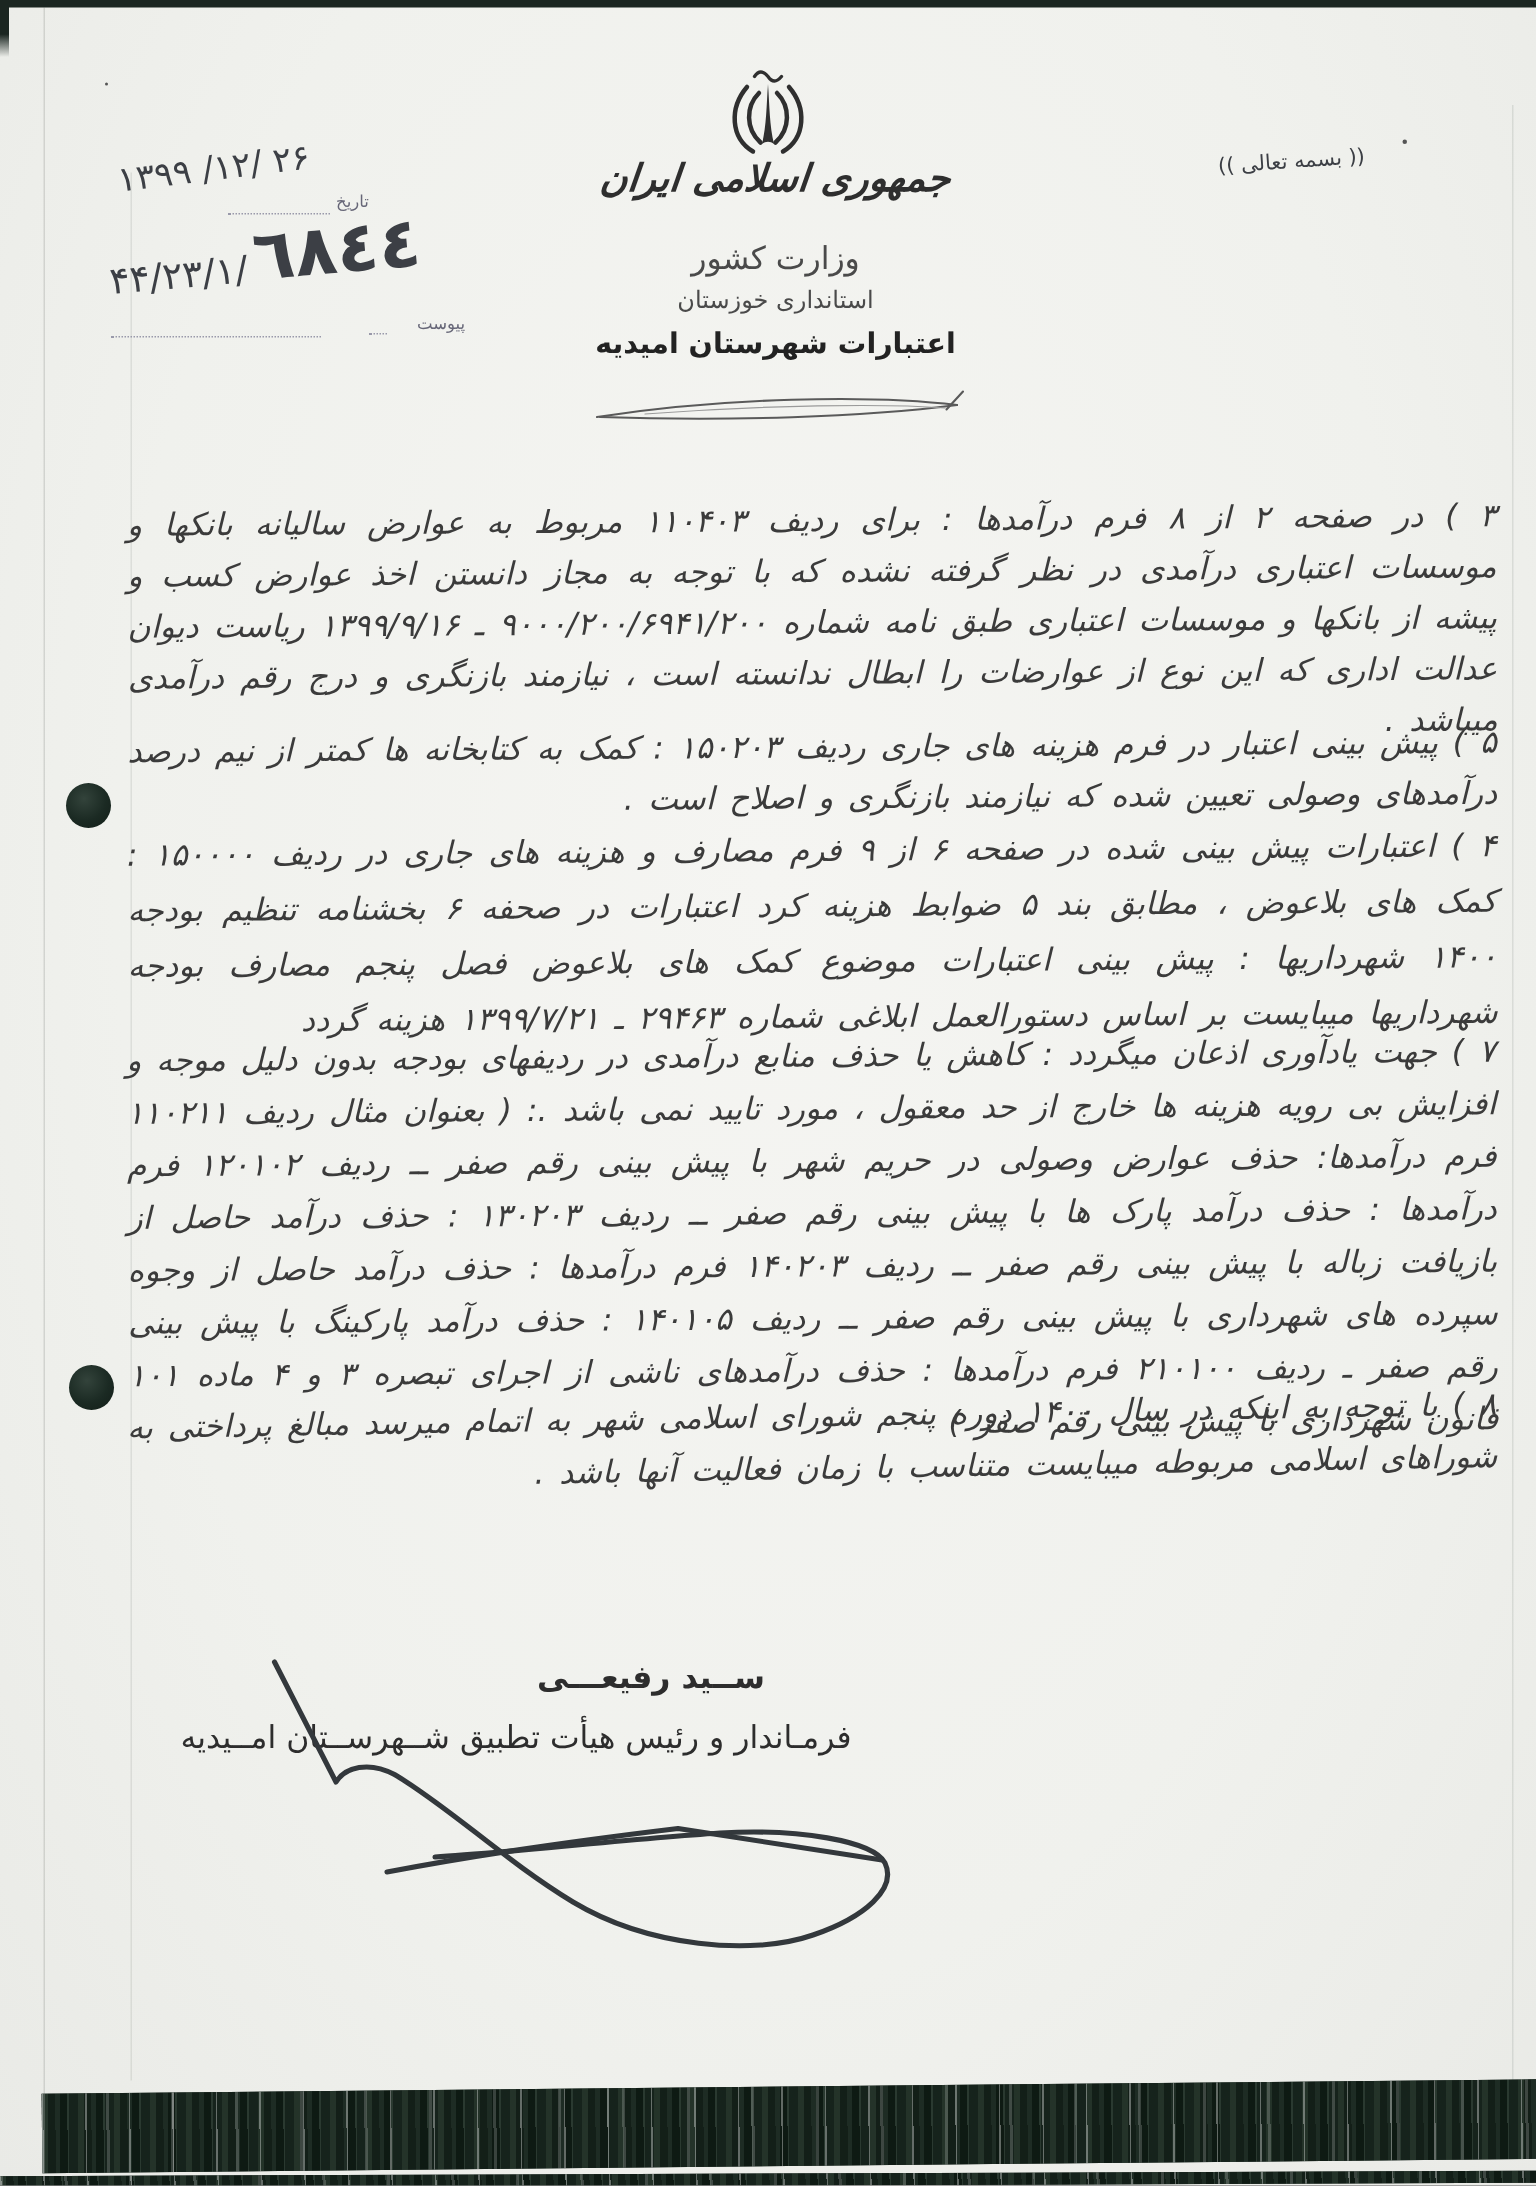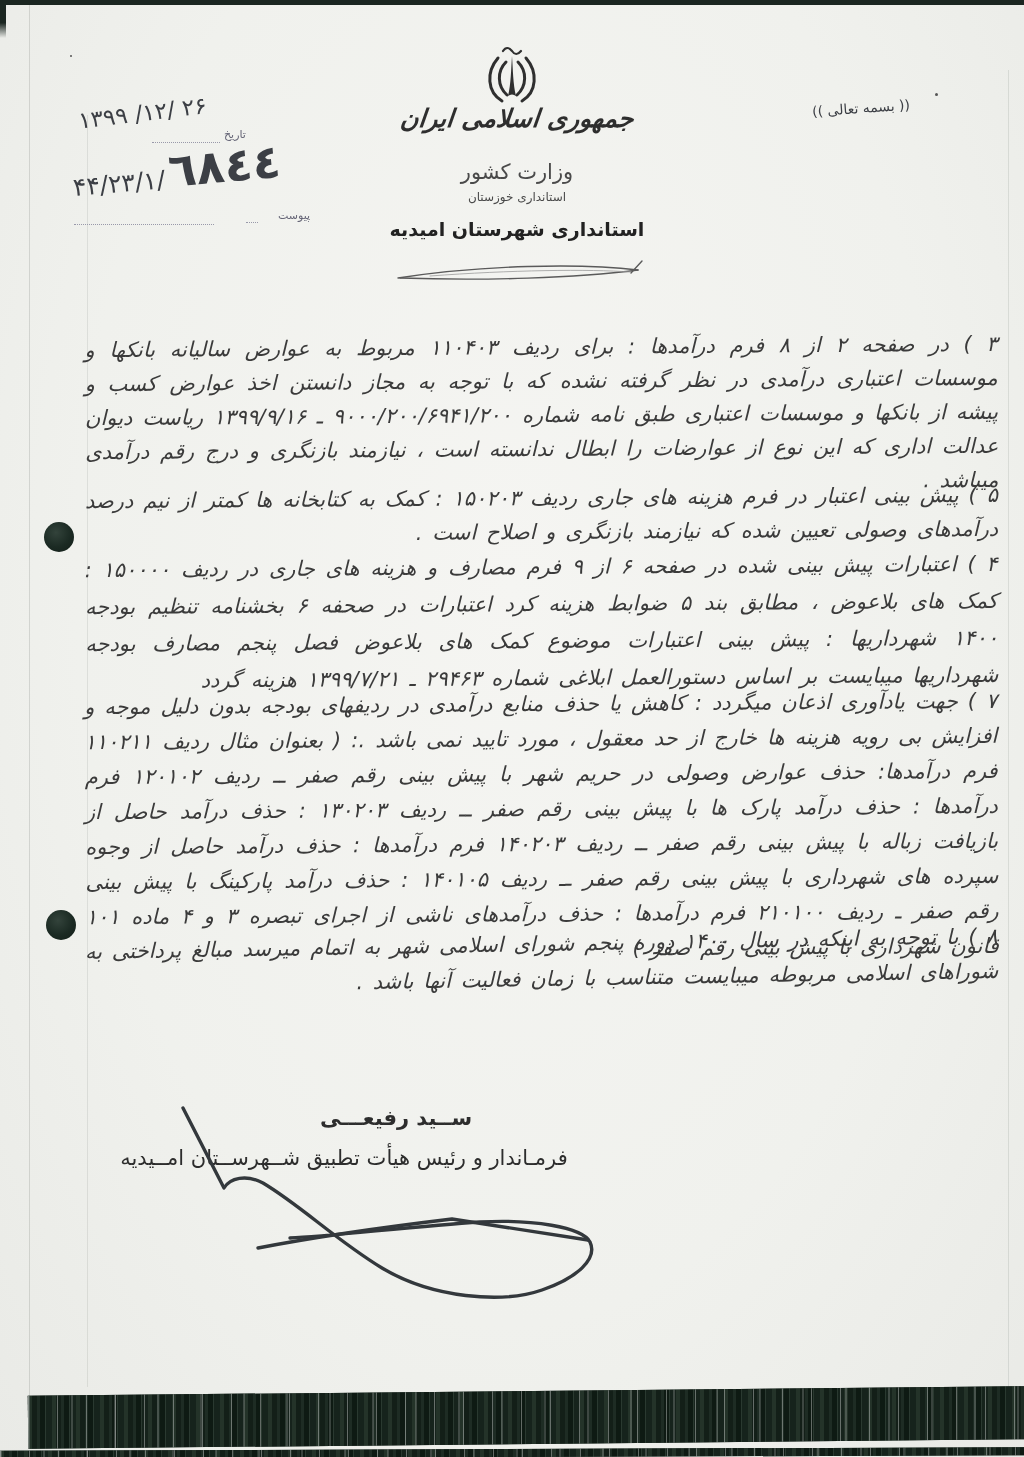--- a/index.html
+++ b/index.html
@@ -37,21 +37,21 @@
   }
   .barcode-main{left:28px;right:-6px;top:1391px;height:53px;transform:rotate(-0.55deg);}
   .barcode-bottom{left:0;right:0;top:1449px;height:8px;transform:rotate(-0.2deg);}
 
   
   .emblem{position:absolute;left:482px;top:44px;width:60px;height:60px;}
   .hdr{position:absolute;left:378px;width:278px;text-align:center;}
   .hdr-calligraphy{top:104px;font-size:25px;font-weight:bold;font-style:italic;
     color:#2e2e2e;transform:skewX(-6deg);letter-spacing:1px;}
   .hdr-ministry{top:160px;font-size:21px;color:#4a4a4a;letter-spacing:4px;}
-  .hdr-governorate{top:190px;font-size:12px;color:#4a4a4a;letter-spacing:2px;}
+  .hdr-governorate{top:190px;font-size:16px;color:#4a4a4a;letter-spacing:2px;}
   .hdr-county{top:218px;font-size:19px;font-weight:bold;color:#222;letter-spacing:1px;}
   .hdr-underline{position:absolute;left:390px;top:255px;width:260px;height:42px;}
 
   
   .hw{color:#3c3f45;}
   .ref-date{position:absolute;left:78px;top:100px;font-size:23px;
     transform:rotate(-7deg);white-space:nowrap;direction:ltr;}
   .ref-number{position:absolute;left:72px;top:150px;transform:rotate(-5deg);
     white-space:nowrap;direction:ltr;display:flex;align-items:flex-end;gap:4px;}
   .ref-number .small{font-size:25px;line-height:1;}
@@ -73,21 +73,21 @@
     direction:rtl;text-align:justify;font-style:italic;
     font-size:21px;line-height:34px;color:#3b3b3b;
     word-spacing:3px;transform:rotate(-0.4deg);}
   .p3{top:330px;}
   .p5{top:481px;}
   .p4{top:549px;line-height:37px;}
   .p7{top:687px;line-height:35px;}
   .p8{top:927px;line-height:35px;transform:rotate(-1deg);}
 
   
-  .sig-name{position:absolute;left:320px;top:1106px;width:190px;text-align:left;
+  .sig-name{position:absolute;left:320px;top:1106px;width:190px;text-align:right;
     font-size:21px;font-weight:bold;color:#2d2d2d;letter-spacing:1px;}
   .sig-title{position:absolute;left:104px;top:1146px;width:480px;text-align:center;
     font-size:21px;color:#2d2d2d;letter-spacing:1px;}
   .sig-swoosh{position:absolute;left:150px;top:1090px;width:480px;height:225px;}
 </style>
 </head>
 <body>
 
 <div class="page">
 
@@ -109,21 +109,21 @@
       <path d="M16,14 C4,28 5,48 20,57" stroke-width="3"></path>
       <path d="M36,18 C45,27 45,42 35,51" stroke-width="3"></path>
       <path d="M44,14 C56,28 55,48 40,57" stroke-width="3"></path>
     </g>
     <path d="M30,12 C29,26 29,40 26,52 C28.5,50 31.5,50 34,52 C31,40 31,26 30,12 Z" fill="#2f2f2f"></path>
   </svg>
 
   <div class="hdr hdr-calligraphy">جمهوری اسلامی ایران</div>
   <div class="hdr hdr-ministry">وزارت کشور</div>
   <div class="hdr hdr-governorate">استانداری خوزستان</div>
-  <div class="hdr hdr-county">استانداری شهرستان امیدیه</div>
+  <div class="hdr hdr-county">اعتبارات شهرستان امیدیه</div>
   <svg class="hdr-underline" viewBox="0 0 260 42">
     <g stroke="#5a5a5a" stroke-width="1.4" fill="none" stroke-linecap="round">
       <path d="M252,6 l-11,12"></path>
       <path d="M248,15 C190,8 92,10 8,23"></path>
       <path d="M248,15 C186,23 96,26 10,23"></path>
       <path d="M240,17 C200,14 120,15 40,21" stroke-width="0.8" stroke="#9a9a9a"></path>
     </g>
   </svg>
 
   <div class="ref-date hw">۱۳۹۹ /۱۲/ ۲۶</div>

